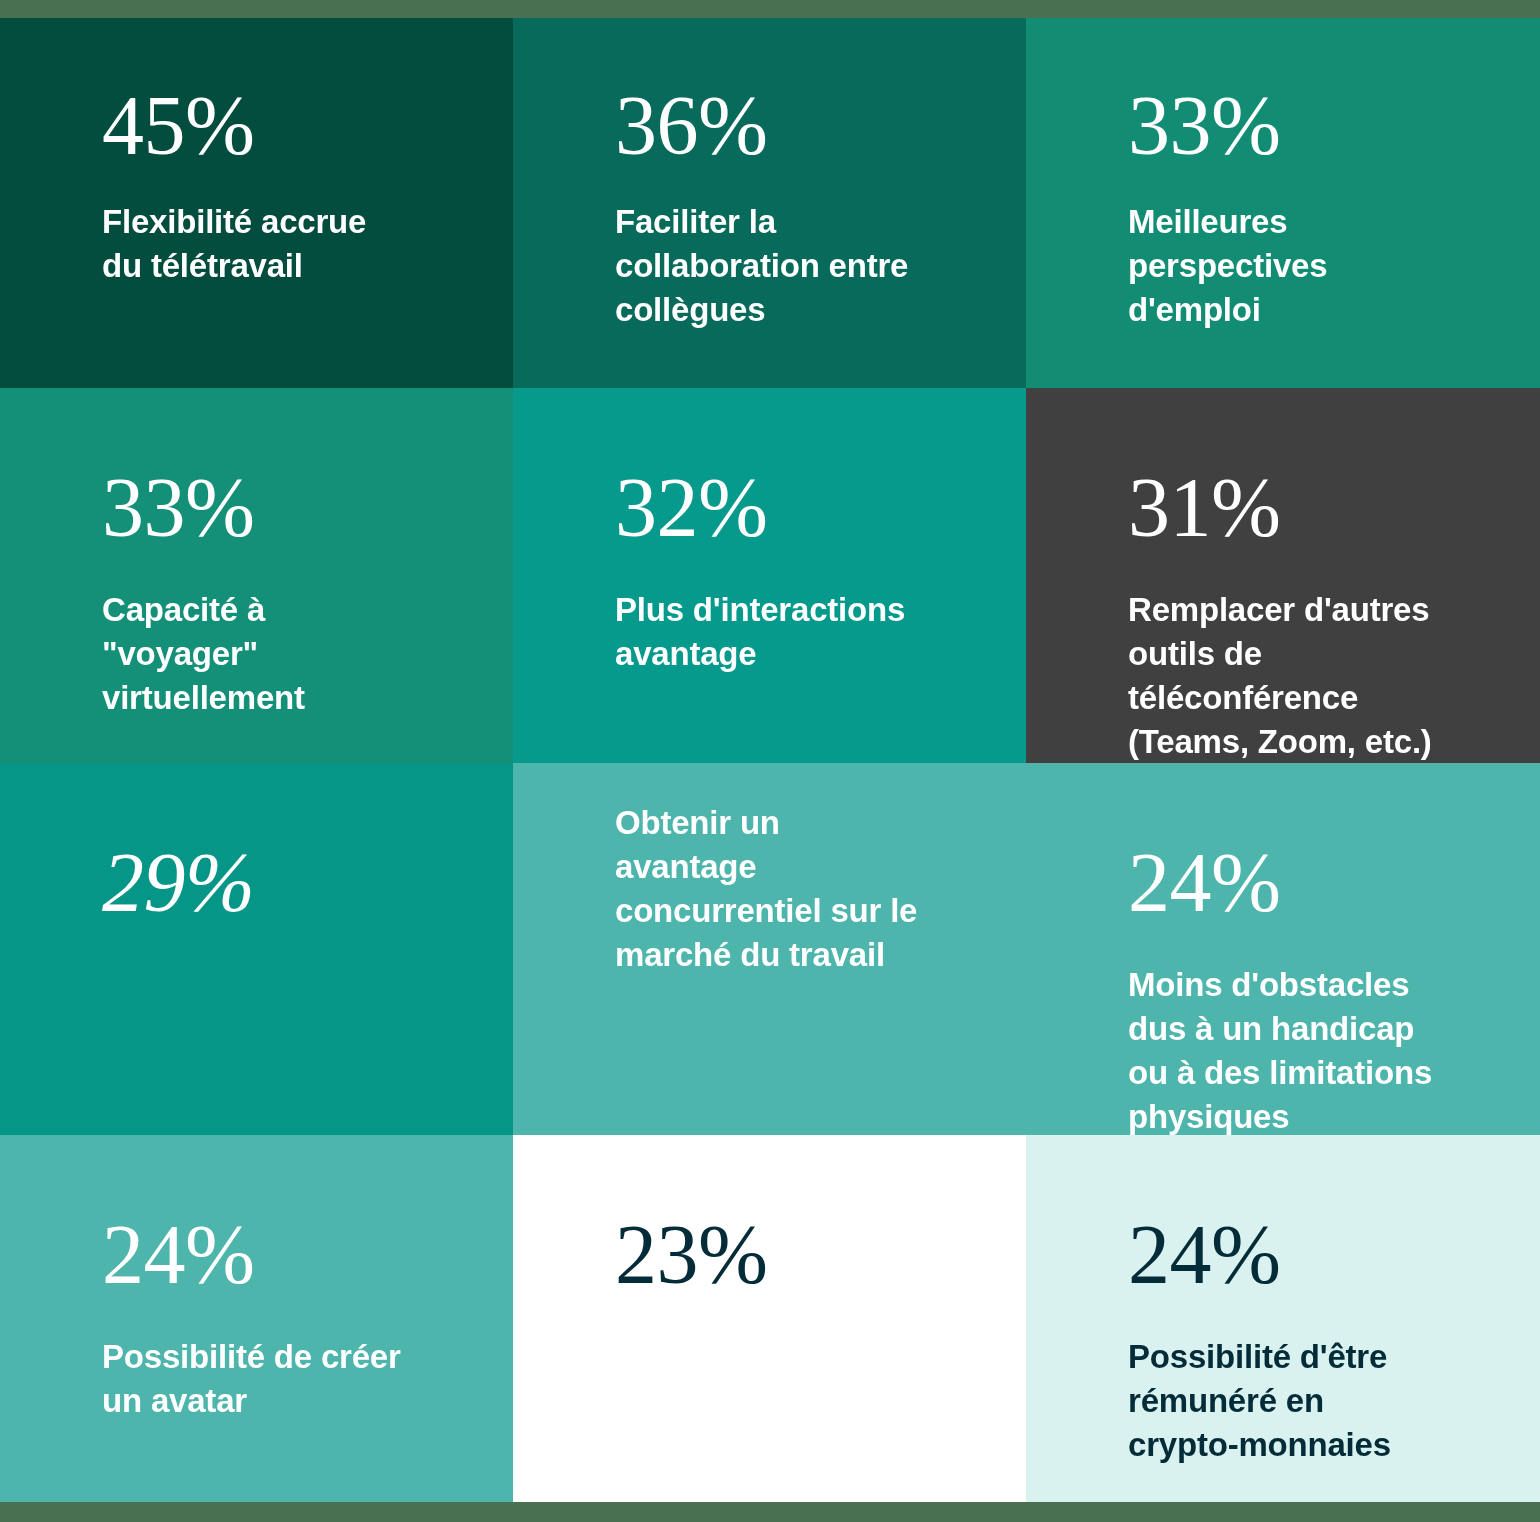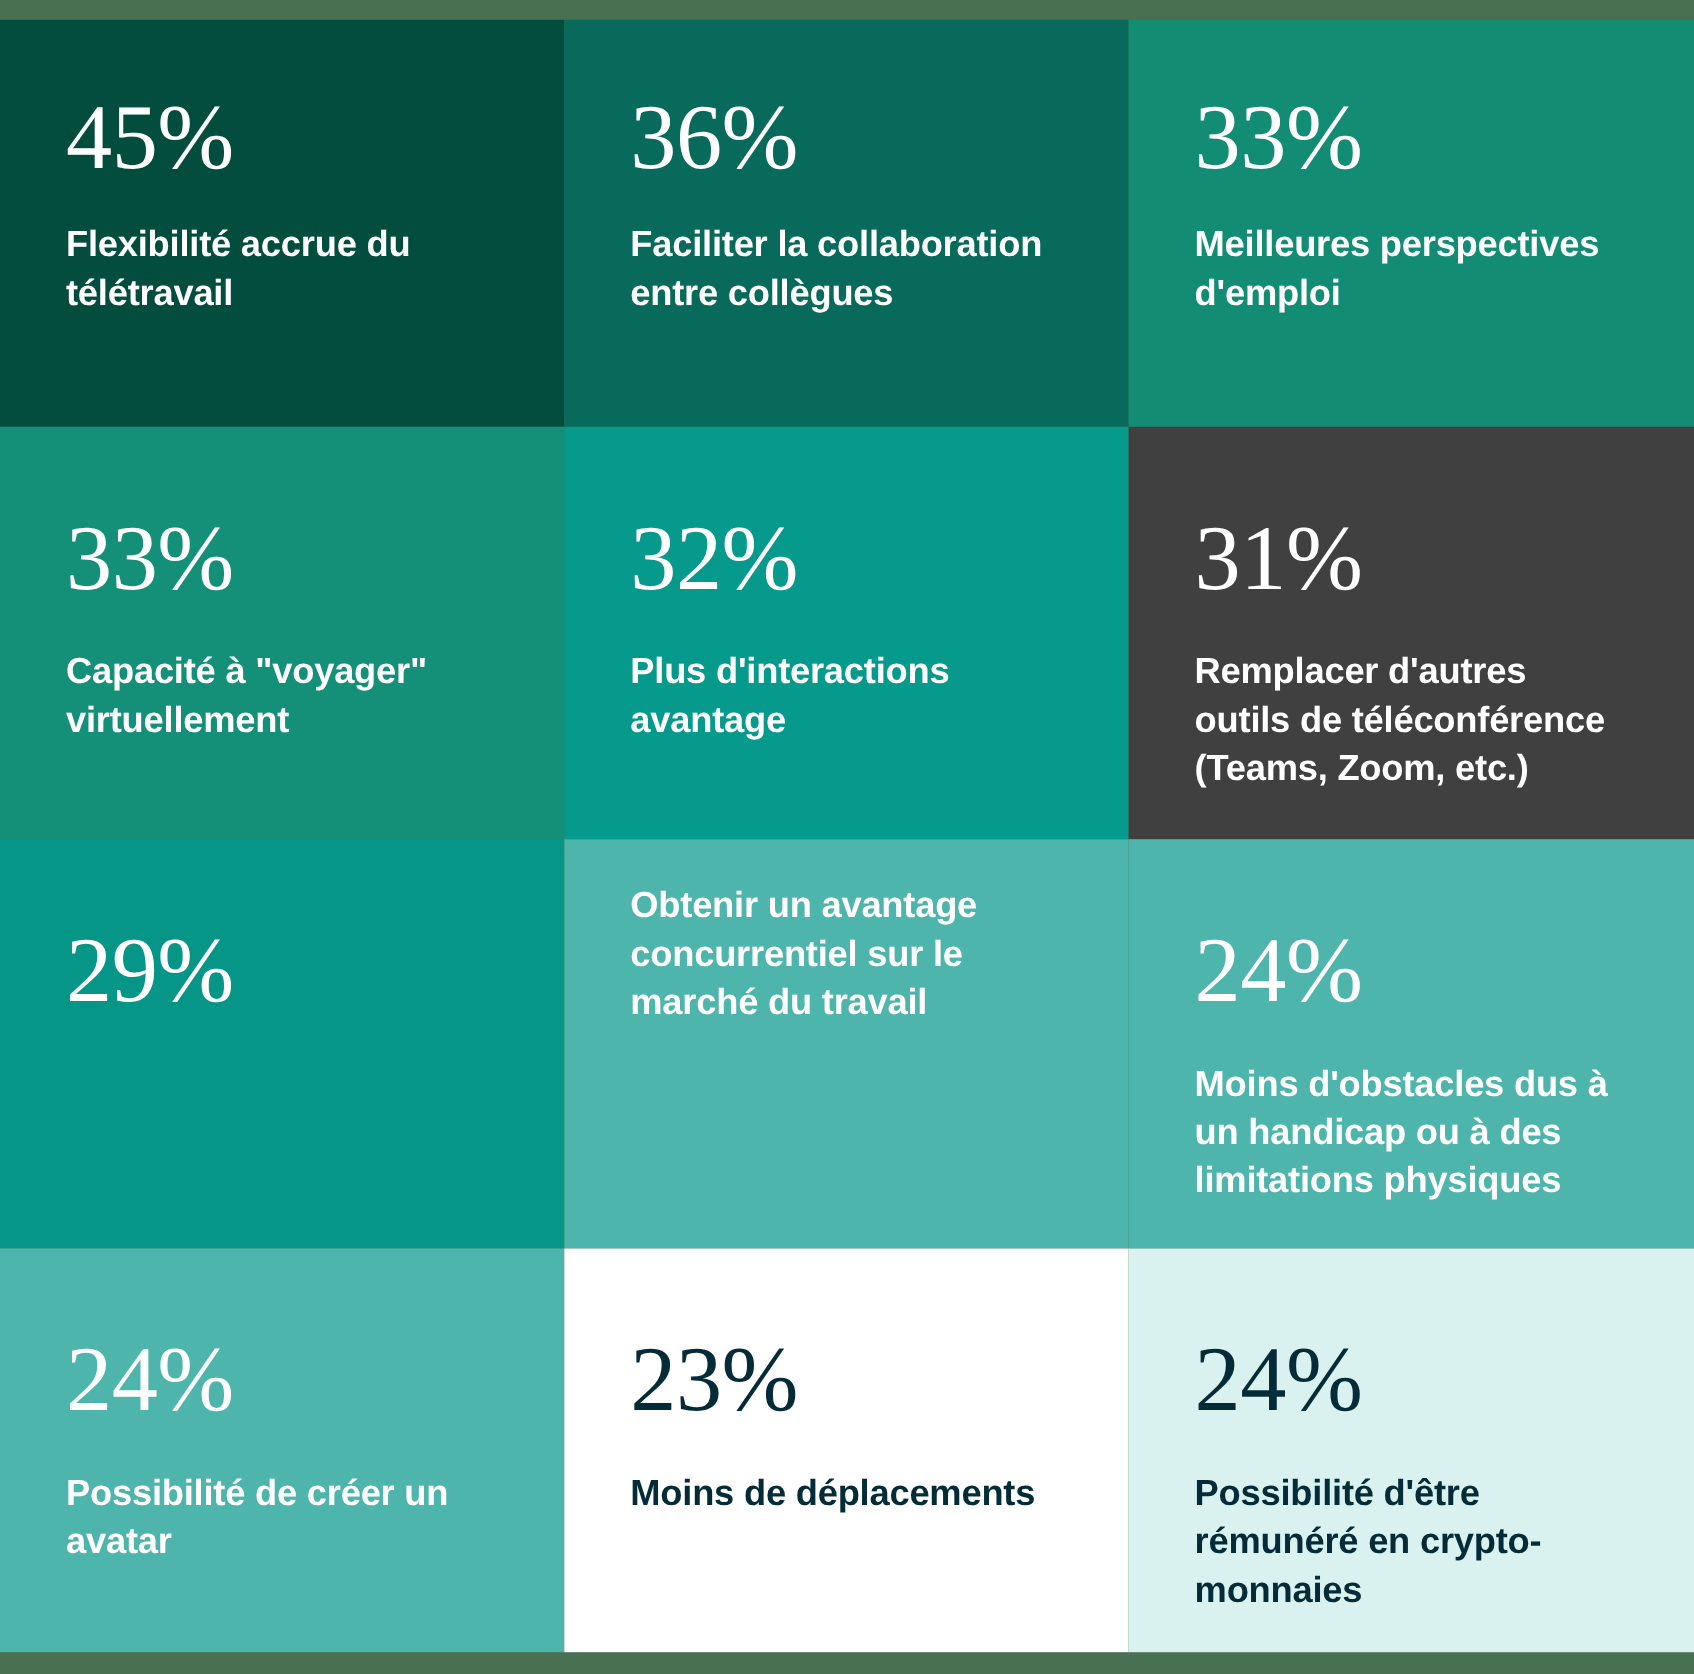--- a/index.html
+++ b/index.html
@@ -13,21 +13,21 @@
   #grid {
     position:absolute;
     left:0; top:18px;
     width:1540px; height:1484px;
     display:grid;
     grid-template-columns:513px 513px 514px;
     grid-template-rows:370px 375px 372px 367px;
   }
   .cell {
     position:relative;
-    padding:0 60px;
+    padding:0 102px;
     overflow:hidden;
   }
   .stat {
     display:block;
     font-family:"Liberation Serif", serif;
     font-weight:400;
     font-size:84px;
     line-height:1.0;
     letter-spacing:-0.5px;
   }
@@ -75,37 +75,36 @@
   </div>
   <div class="cell r2" style="background: rgb(5, 154, 140);">
     <span class="stat light-text">32%</span>
     <span class="label light-text">Plus d'interactions avantage</span>
   </div>
   <div class="cell r2" style="background: #404040;">
     <span class="stat light-text">31%</span>
     <span class="label light-text wide-label">Remplacer d'autres outils de téléconférence (Teams, Zoom, etc.)</span>
   </div>
 
-  <div class="cell r3" style="background: rgb(5, 150, 136);">
+  <div class="cell r3" style="background: rgb(5, 150, 136); font-style: italic;">
     <span class="stat light-text">29%</span>
   </div>
   <div class="cell r3" style="background: rgb(78, 181, 172);">
     <span class="label light-text">Obtenir un avantage concurrentiel sur le marché du travail</span>
   </div>
   <div class="cell r3" style="background: rgb(78, 181, 172);">
     <span class="stat light-text">24%</span>
     <span class="label light-text wide-label">Moins d'obstacles dus à un handicap ou à des limitations physiques</span>
   </div>
 
   <div class="cell r4" style="background: rgb(78, 181, 172);">
     <span class="stat light-text">24%</span>
     <span class="label light-text">Possibilité de créer un avatar</span>
   </div>
   <div class="cell r4" style="background: #ffffff;">
     <span class="stat dark-text">23%</span>
-    <span class="label dark-text wide-label">Moins de déplacements</span>
   </div>
   <div class="cell r4" style="background: rgb(217, 242, 240);">
     <span class="stat dark-text">24%</span>
     <span class="label dark-text">Possibilité d'être rémunéré en crypto-monnaies</span>
   </div>
 
 </div>
 
 </body></html>

